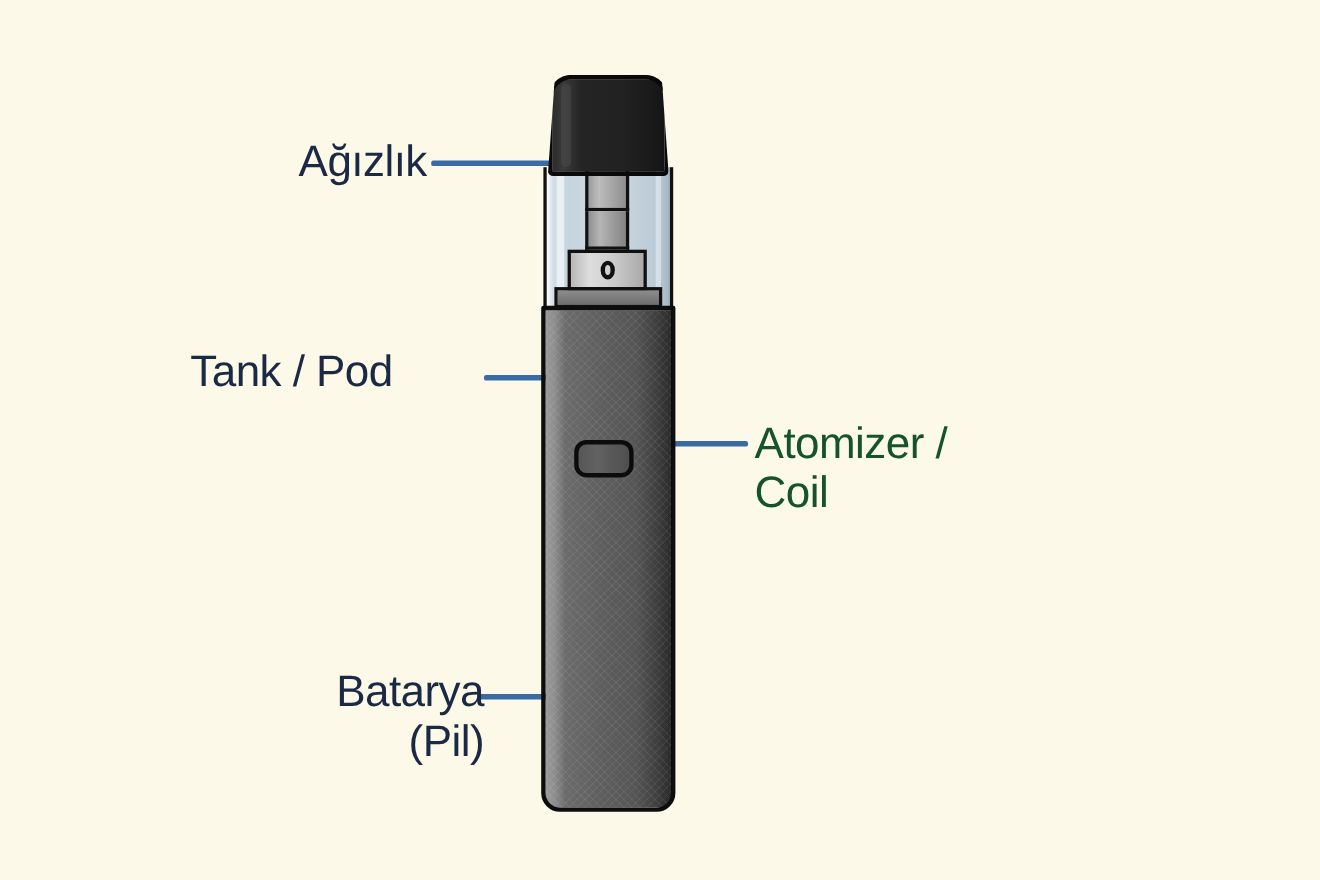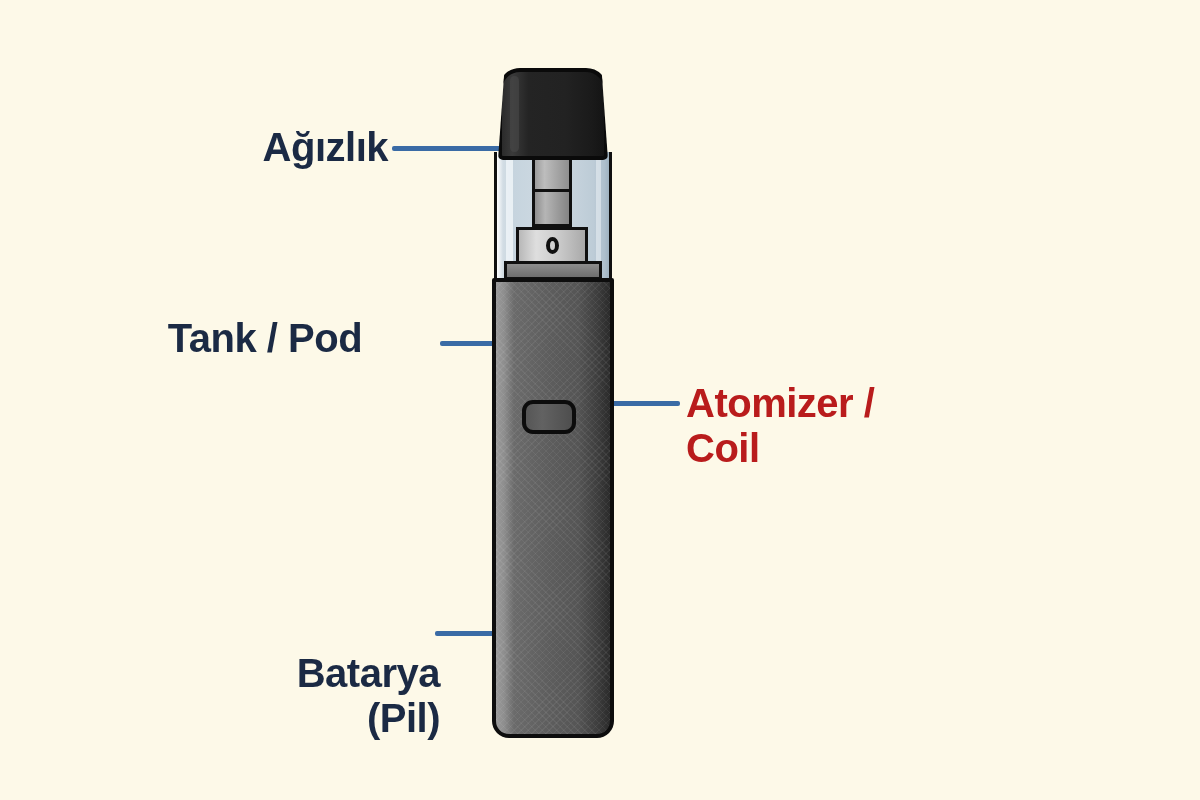--- a/index.html
+++ b/index.html
@@ -19,21 +19,21 @@
     width: 1200px;
     height: 800px;
     background: #FDF9E8;
   }
 
   
   .label {
     position: absolute;
     color: #1B2A44;
     font-family: "Liberation Sans", sans-serif;
-    font-weight: bold;
+    font-weight: normal;
     font-size: 40px;
     line-height: 1.08;
     letter-spacing: -0.5px;
     white-space: pre-line;
   }
   .label.right-align { text-align: right; }
   .label.left-align  { text-align: left; }
 
   #label-mouthpiece {
     right: 812px;
@@ -44,21 +44,20 @@
     right: 765px;
     top: 317px;
     width: 340px;
     text-align: center;
   }
   #label-battery {
     right: 760px;
     top: 607px;
     width: 340px;
     line-height: 1.12;
-    margin-top: 44px;
   }
   #label-atomizer {
     left: 686px;
     top: 381px;
     width: 300px;
     line-height: 1.12;
   }
 
   
   .leader {
@@ -252,21 +251,21 @@
   <div class="leader" id="leader-battery" style="background: rgb(58, 107, 165);"></div>
   <div class="leader" id="leader-atomizer" style="background: rgb(58, 107, 165);"></div>
 
   <div class="label right-align" id="label-mouthpiece" style="color: rgb(27, 42, 68);">Ağızlık</div>
 
   <div class="label right-align" id="label-tank" style="color: rgb(27, 42, 68);">Tank / Pod</div>
 
   <div class="label right-align" id="label-battery" style="color: rgb(27, 42, 68);">Batarya
 (Pil)</div>
 
-  <div class="label left-align" id="label-atomizer" style="color: #b91c1c;">Atomizer /
+  <div class="label left-align" id="label-atomizer" style="color: #14532d;">Atomizer /
 Coil</div>
 
   <div id="device">
 
     <div id="pod-housing">
       <div id="pod-glass-highlight-left"></div>
       <div id="pod-glass-highlight-right"></div>
     </div>
 
     <div id="pod-stem-upper"></div>

